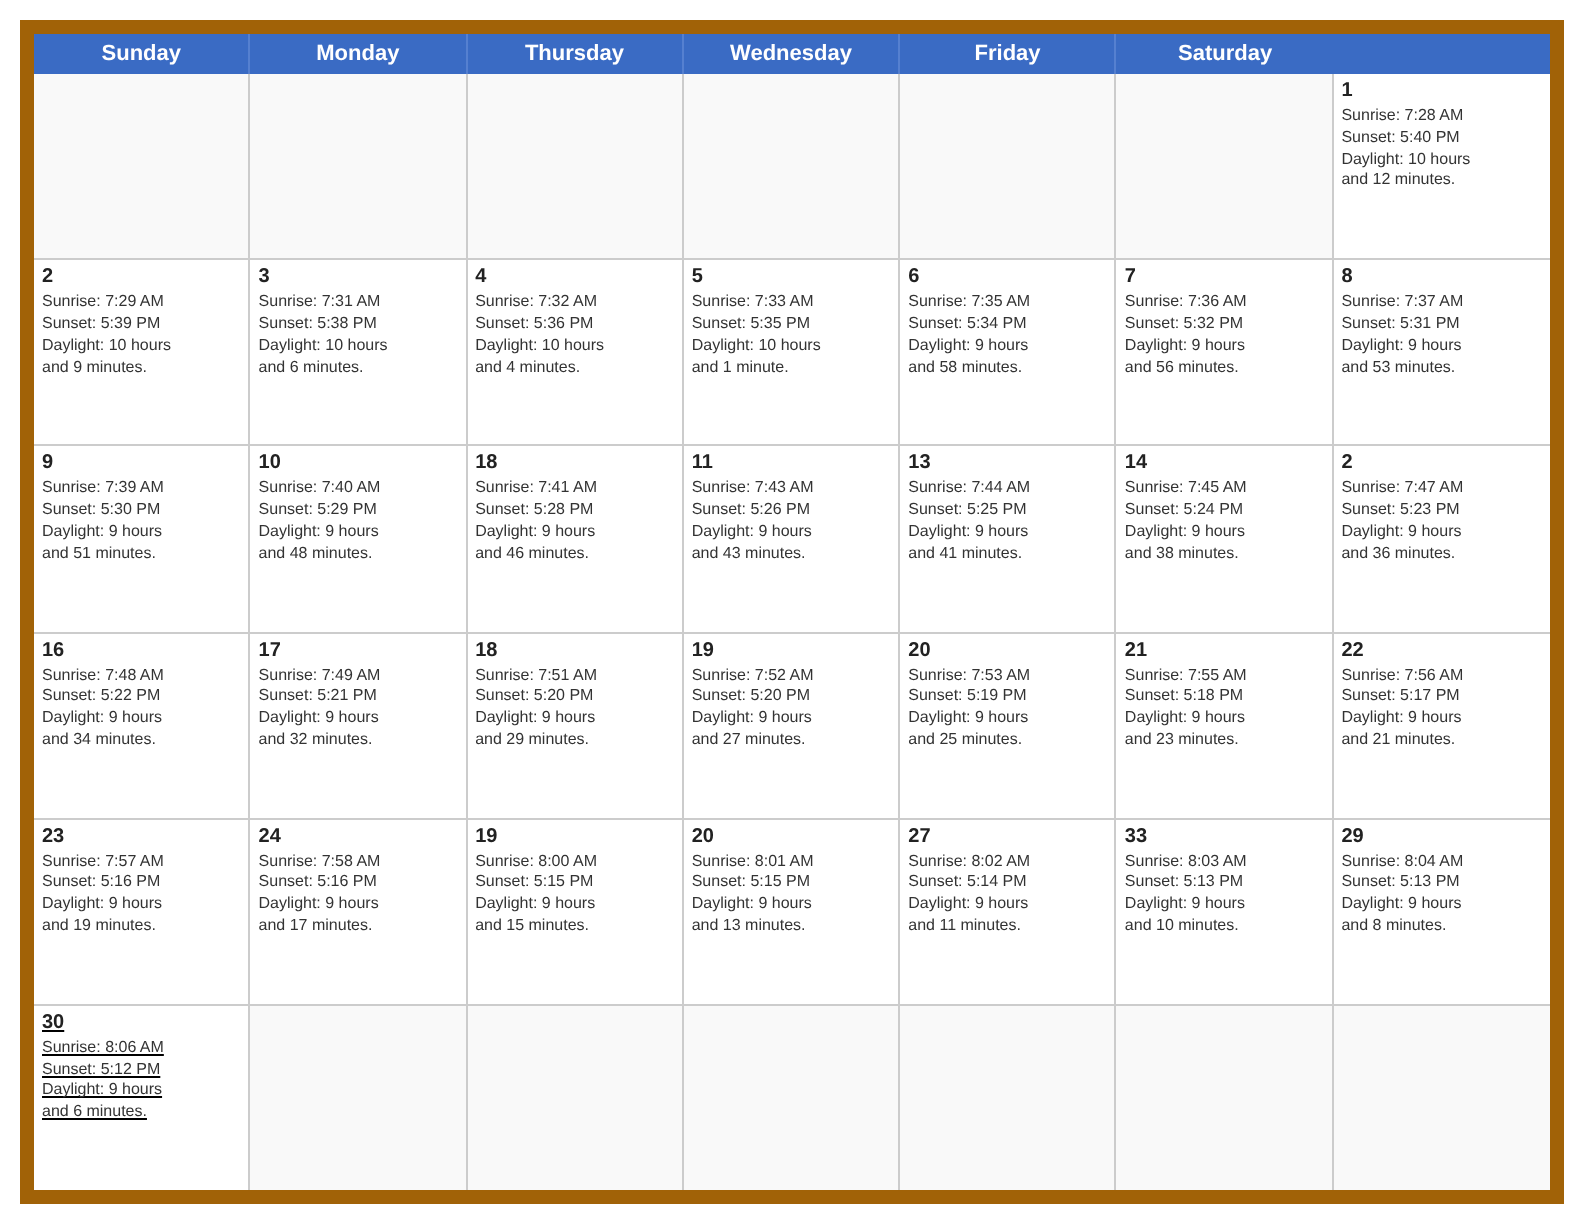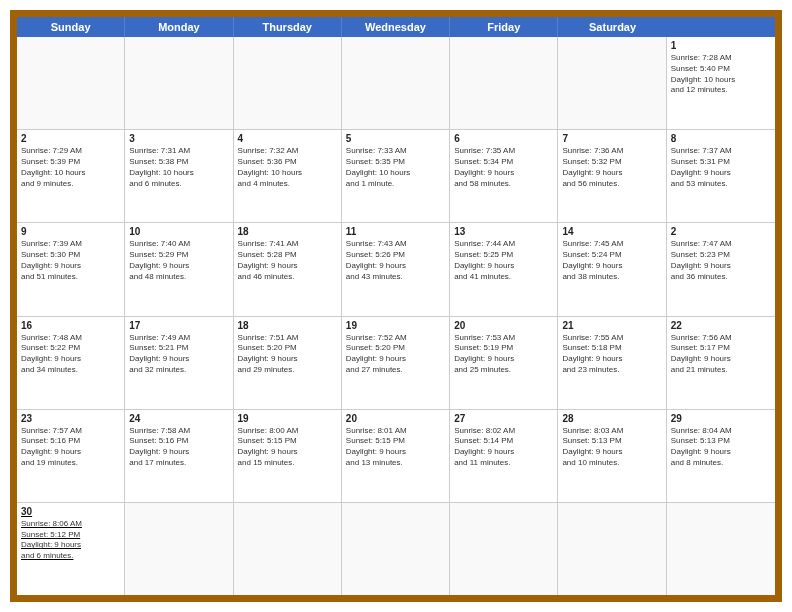--- a/index.html
+++ b/index.html
@@ -230,21 +230,21 @@
           </div>
           <div class="day-cell">
             <span class="day-num">20</span>
             <div class="day-info">Sunrise: 8:01 AM<br>Sunset: 5:15 PM<br>Daylight: 9 hours<br>and 13 minutes.</div>
           </div>
           <div class="day-cell">
             <span class="day-num">27</span>
             <div class="day-info">Sunrise: 8:02 AM<br>Sunset: 5:14 PM<br>Daylight: 9 hours<br>and 11 minutes.</div>
           </div>
           <div class="day-cell">
-            <span class="day-num">28</span>
+            <span class="day-num">33</span>
             <div class="day-info">Sunrise: 8:03 AM<br>Sunset: 5:13 PM<br>Daylight: 9 hours<br>and 10 minutes.</div>
           </div>
           <div class="day-cell">
             <span class="day-num">29</span>
             <div class="day-info">Sunrise: 8:04 AM<br>Sunset: 5:13 PM<br>Daylight: 9 hours<br>and 8 minutes.</div>
           </div>
         </div>
         <div class="week-row">
           <div class="day-cell">
             <span class="day-num">30</span>

